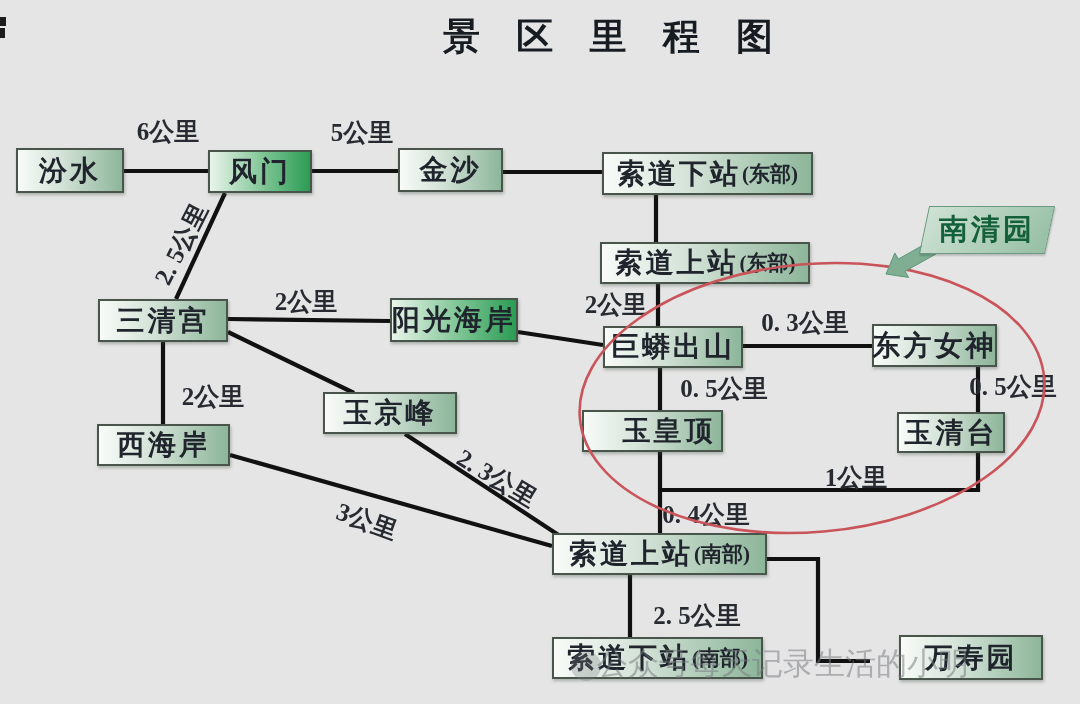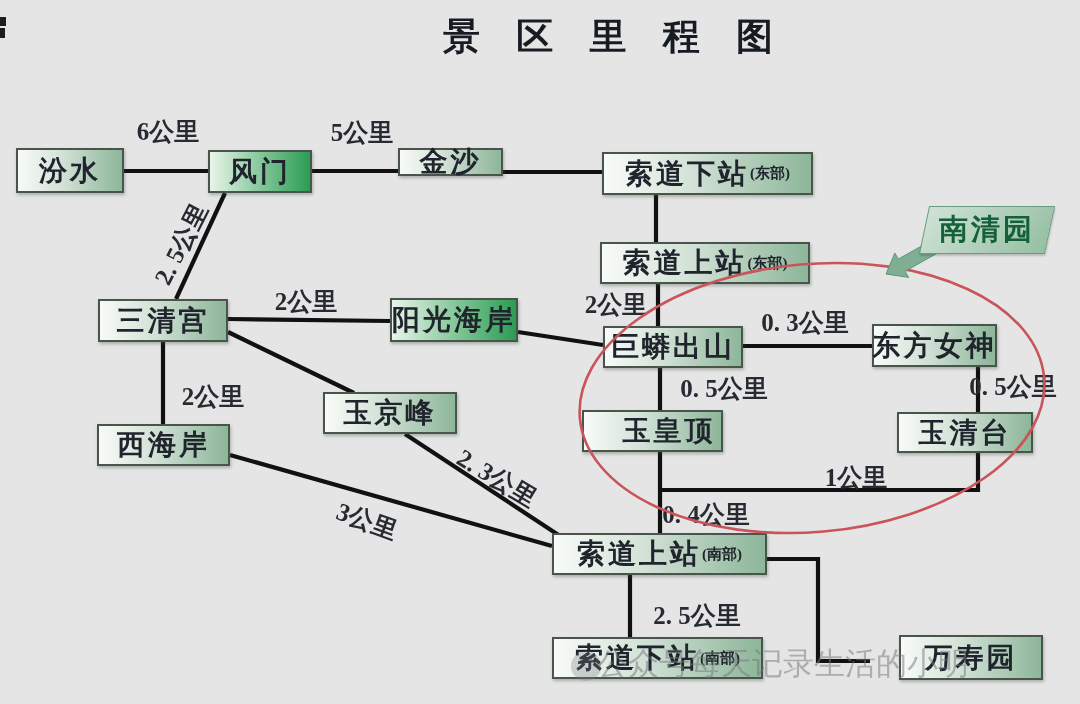--- a/index.html
+++ b/index.html
@@ -13,21 +13,21 @@
   .overlay-layer{z-index:4;}
   .title{position:absolute;left:443px;top:12px;font-size:37px;font-weight:700;
          letter-spacing:13px;color:#171c23;z-index:3;white-space:nowrap;}
   .node{position:absolute;display:flex;align-items:center;justify-content:center;
         border:2px solid #49544b;box-sizing:border-box;white-space:nowrap;
         background:linear-gradient(90deg,#f8fbf8 0%,#d3e2d7 42%,#8db69a 100%);
         box-shadow:1px 2px 3px rgba(60,80,65,.35);
         font-family:"Liberation Serif","DejaVu Serif",serif;color:#20242c;font-weight:600;}
   .node.bright{background:linear-gradient(90deg,#e9f4ea 0%,#7cc493 55%,#2b9c54 100%);}
   .nlabel{font-size:28px;letter-spacing:3px;}
-  .nsub{font-size:15px;letter-spacing:0;margin-left:1px;}
+  .nsub{font-size:21px;letter-spacing:0;margin-left:1px;}
   .elabel{position:absolute;font-family:"Liberation Serif","DejaVu Serif",serif;
           font-size:25px;font-weight:600;color:#272b31;white-space:nowrap;z-index:3;}
   .callout{position:absolute;left:924px;top:206px;width:124px;height:46px;z-index:5;
            display:flex;align-items:center;justify-content:center;transform:skewX(-12deg);
            background:linear-gradient(120deg,#cfe2d5 0%,#95bfa3 100%);
            border:1px solid #6a9a80;box-shadow:1px 2px 2px rgba(0,0,0,.18);}
   .callout span{transform:skewX(12deg);font-size:29px;font-weight:700;color:#14603a;letter-spacing:3px;}
   .watermark{position:absolute;left:597px;top:643px;font-size:31px;z-index:6;
              color:rgba(116,121,126,.52);white-space:nowrap;}
   .wm-dot{position:absolute;left:571px;top:651px;width:30px;height:30px;border-radius:50%;
@@ -63,21 +63,21 @@
       <path d="M767,559 L818,559 L818,661 L870,661" fill="none" stroke="#111111" stroke-width="4.2"></path>
     </svg>
 
   <div class="layer nodes-layer">
       <div class="node" style="left: 16px; top: 148px; width: 108px; height: 45px;">
         <span class="nlabel">汾水</span>
       </div>
       <div class="node bright" style="left: 208px; top: 150px; width: 104px; height: 43px;">
         <span class="nlabel">风门</span>
       </div>
-      <div class="node" style="left: 398px; top: 148px; width: 105px; height: 28px;">
+      <div class="node" style="left: 398px; top: 148px; width: 105px; height: 44px;">
         <span class="nlabel">金沙</span>
       </div>
       <div class="node" style="left: 602px; top: 152px; width: 211px; height: 43px;">
         <span class="nlabel">索道下站</span>
         <span class="nsub">(东部)</span>
       </div>
       <div class="node" style="left: 600px; top: 242px; width: 210px; height: 42px;">
         <span class="nlabel">索道上站</span>
         <span class="nsub">(东部)</span>
       </div>
@@ -92,21 +92,21 @@
       </div>
       <div class="node" style="left: 872px; top: 324px; width: 125px; height: 43px;">
         <span class="nlabel">东方女神</span>
       </div>
       <div class="node" style="left: 323px; top: 392px; width: 134px; height: 42px;">
         <span class="nlabel">玉京峰</span>
       </div>
       <div class="node" style="left: 582px; top: 410px; width: 141px; height: 42px; padding-left: 33px;">
         <span class="nlabel">玉皇顶</span>
       </div>
-      <div class="node" style="left: 897px; top: 412px; width: 136px; height: 41px;">
+      <div class="node" style="left: 897px; top: 412px; width: 108px; height: 41px;">
         <span class="nlabel">玉清台</span>
       </div>
       <div class="node" style="left: 97px; top: 424px; width: 133px; height: 42px;">
         <span class="nlabel">西海岸</span>
       </div>
       <div class="node" style="left: 552px; top: 533px; width: 215px; height: 42px;">
         <span class="nlabel">索道上站</span>
         <span class="nsub">(南部)</span>
       </div>
       <div class="node" style="left: 552px; top: 637px; width: 211px; height: 42px;">

